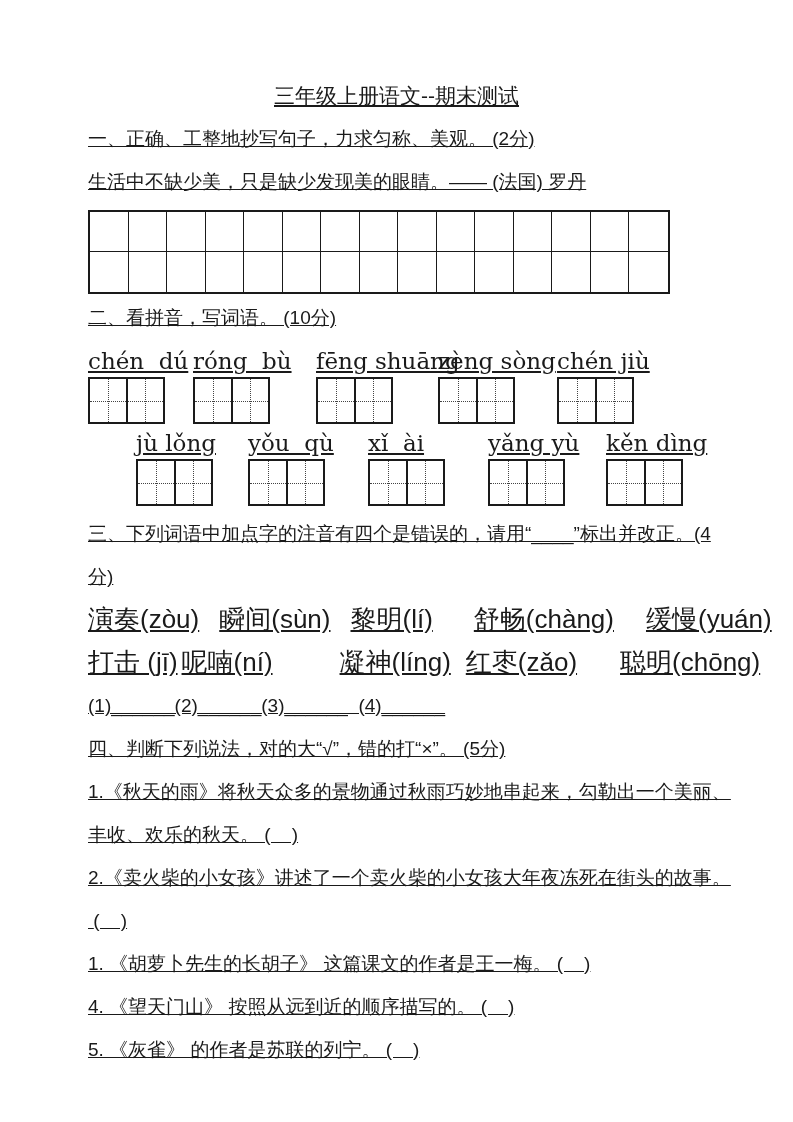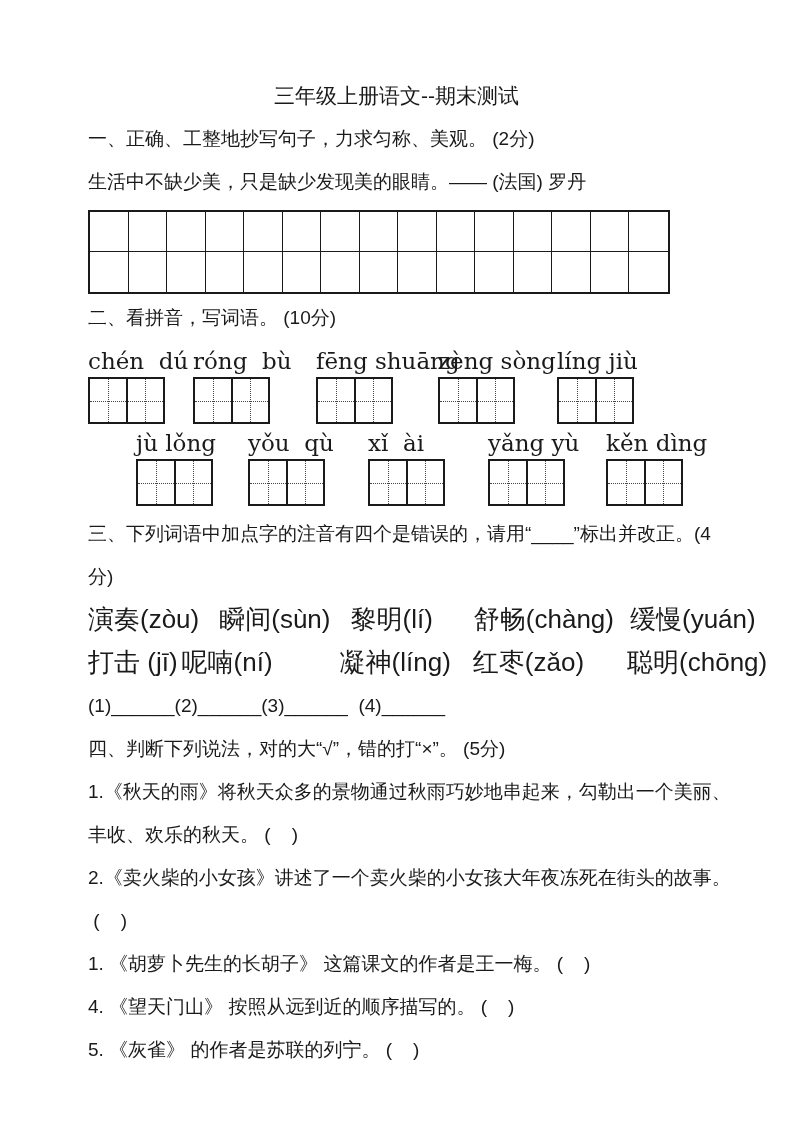--- a/index.html
+++ b/index.html
@@ -1,20 +1,20 @@
 <!DOCTYPE html>
 <html><head>
 <meta charset="utf-8">
 <style>
   html,body{margin:0;padding:0;background:#ffffff;}
   .page{
     width:793px;height:1122px;box-sizing:border-box;
     padding:74px 45px 0 88px;background:#fff;color:#1a1a1a;
     font-family:"Liberation Sans","DejaVu Sans",sans-serif;
-    overflow:hidden;position:relative;
+    overflow:hidden;position:relative;text-decoration:underline;
   }
   .line{font-size:19px;line-height:43px;margin:0;white-space:pre-wrap;}
   .title{font-size:21px;line-height:43px;margin:0;width:617px;text-align:center;white-space:pre-wrap;}
 
   
   .copy-grid{
     margin-top:7px;display:grid;
     grid-template-columns:repeat(15,38.5px);grid-auto-rows:40px;
     border:2px solid #1a1a1a;width:max-content;
   }
@@ -43,24 +43,24 @@
   .py-row2 .py-block:nth-child(3){width:120px;}
   .py-row2 .py-block:nth-child(4){width:118px;}
 
   
   .s3-header{margin-top:6px;}
   .w3-row{display:flex;font-size:26px;line-height:43px;}
   .w3-item{white-space:pre;}
   .w3-row1 .w3-item:nth-child(2){margin-left:20px;}
   .w3-row1 .w3-item:nth-child(3){margin-left:20px;}
   .w3-row1 .w3-item:nth-child(4){margin-left:41px;}
-  .w3-row1 .w3-item:nth-child(5){margin-left:16px;}
+  .w3-row1 .w3-item:nth-child(5){margin-left:32px;}
   .w3-row2 .w3-item:nth-child(2){margin-left:4px;}
   .w3-row2 .w3-item:nth-child(3){margin-left:67px;}
-  .w3-row2 .w3-item:nth-child(4){margin-left:22px;}
+  .w3-row2 .w3-item:nth-child(4){margin-left:15px;}
   .w3-row2 .w3-item:nth-child(5){margin-left:43px;}
 </style>
 </head>
 <body>
 
 <div class="page">
 
   <p class="title">三年级上册语文--期末测试</p>
 
   <p class="line">一、正确、工整地抄写句子，力求匀称、美观。 (2分)</p>
@@ -124,21 +124,21 @@
       </div>
     </div>
     <div class="py-block">
       <div class="py-label">zèng sòng</div>
       <div class="tzg">
         <div class="tzg-cell"></div>
         <div class="tzg-cell"></div>
       </div>
     </div>
     <div class="py-block">
-      <div class="py-label">líng jiù</div>
+      <div class="py-label">chén jiù</div>
       <div class="tzg">
         <div class="tzg-cell"></div>
         <div class="tzg-cell"></div>
       </div>
     </div>
   </div>
 
   <div class="py-row py-row2">
     <div class="py-block">
       <div class="py-label">jù lǒng</div>

